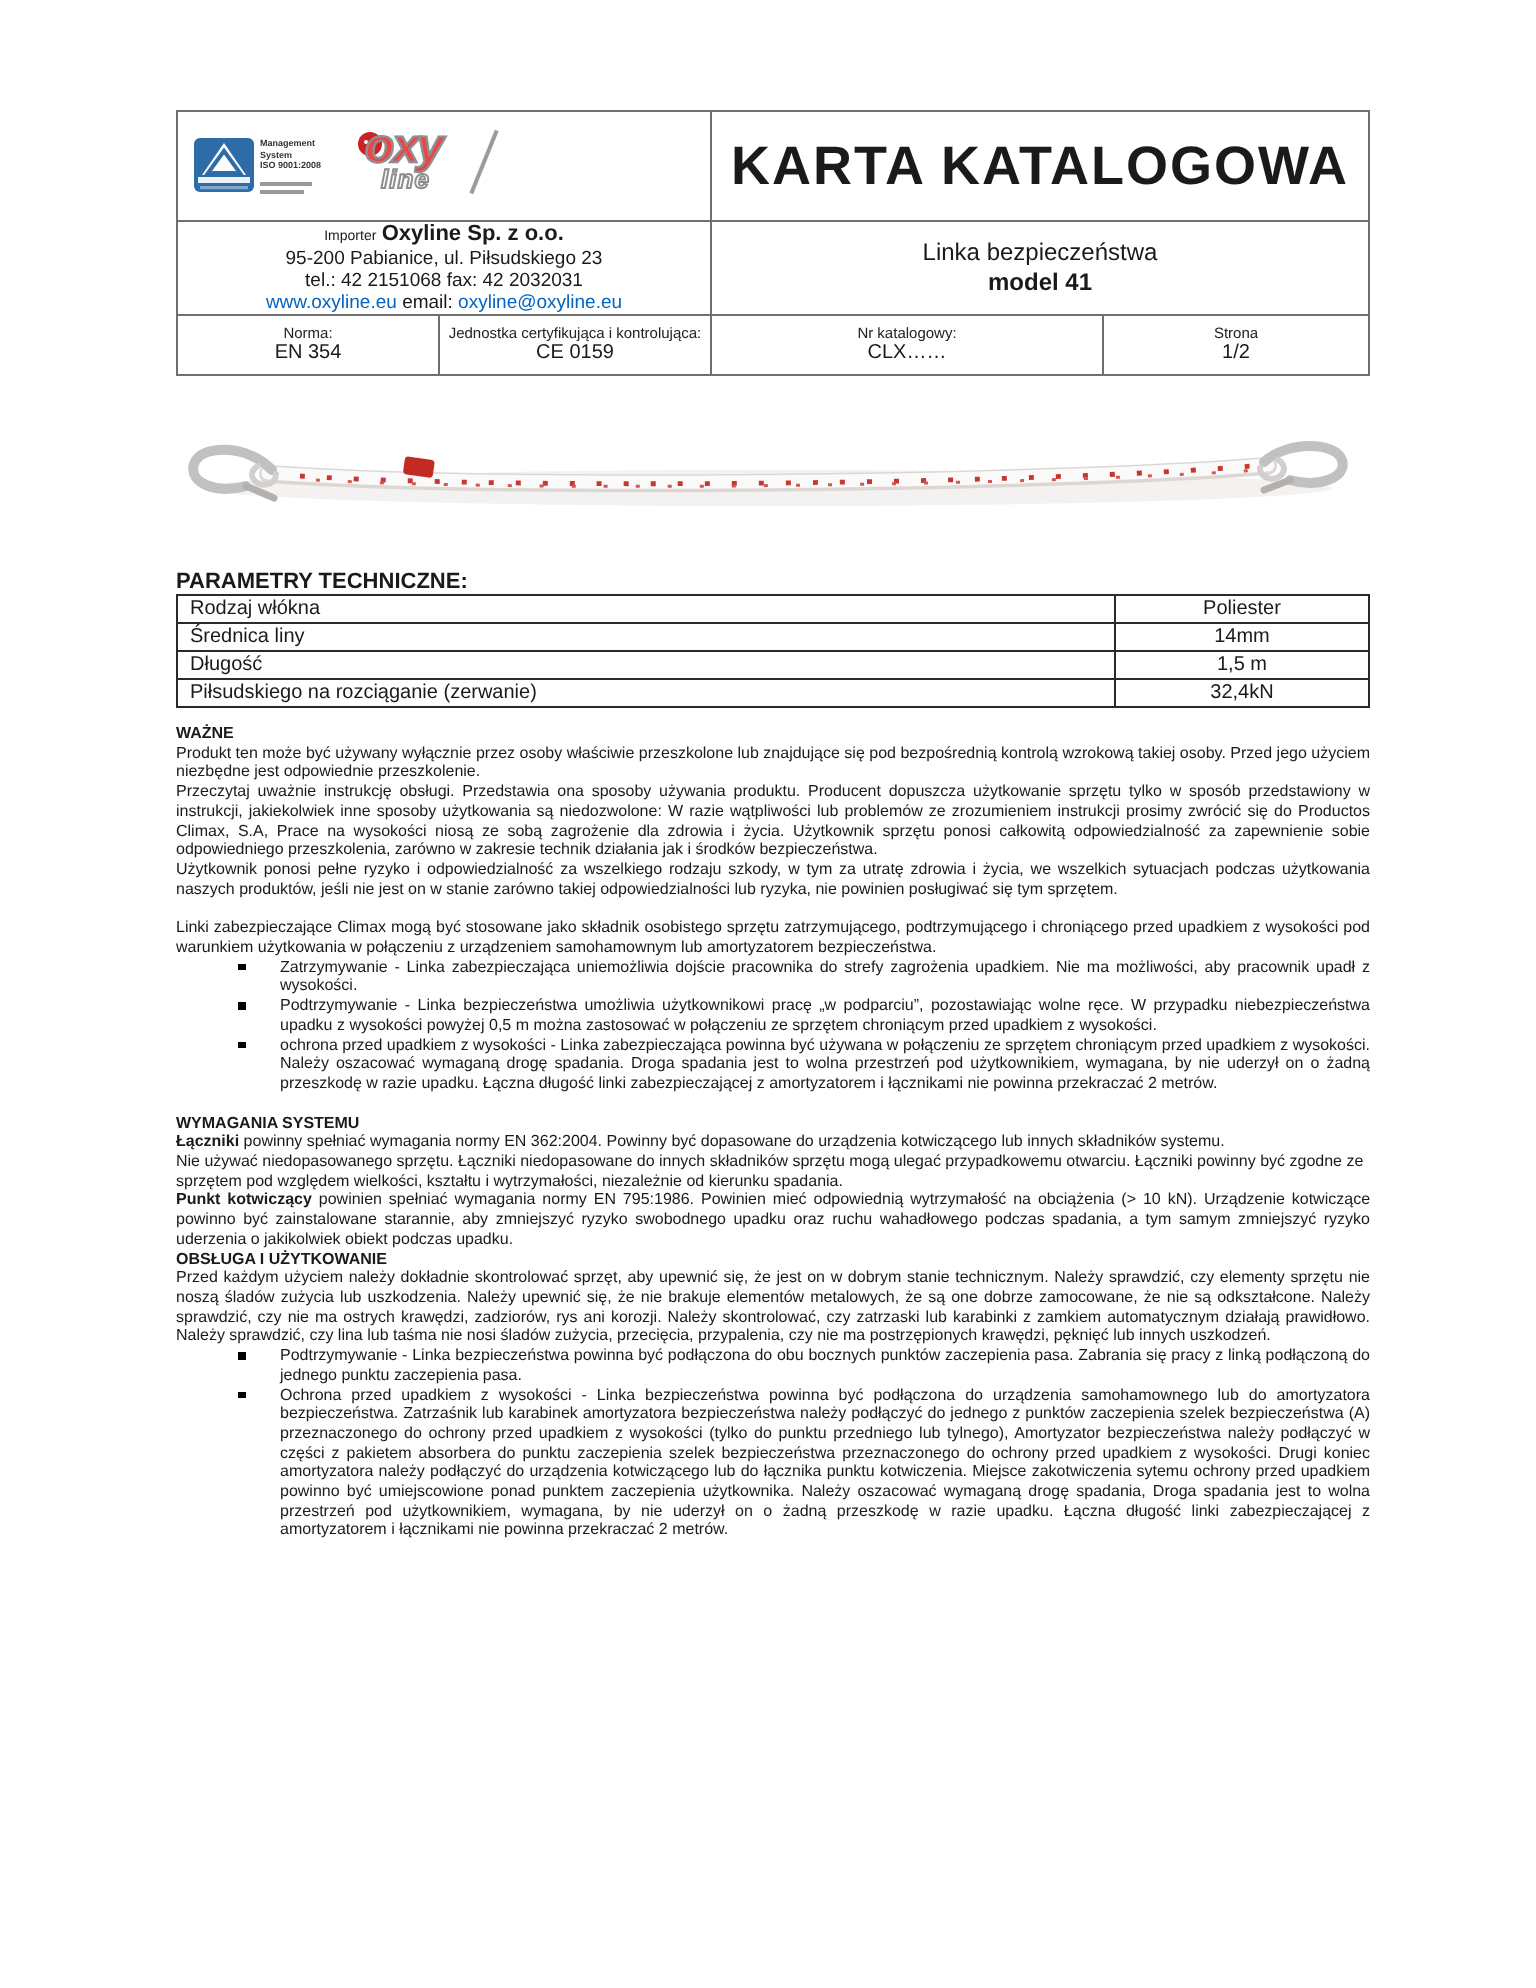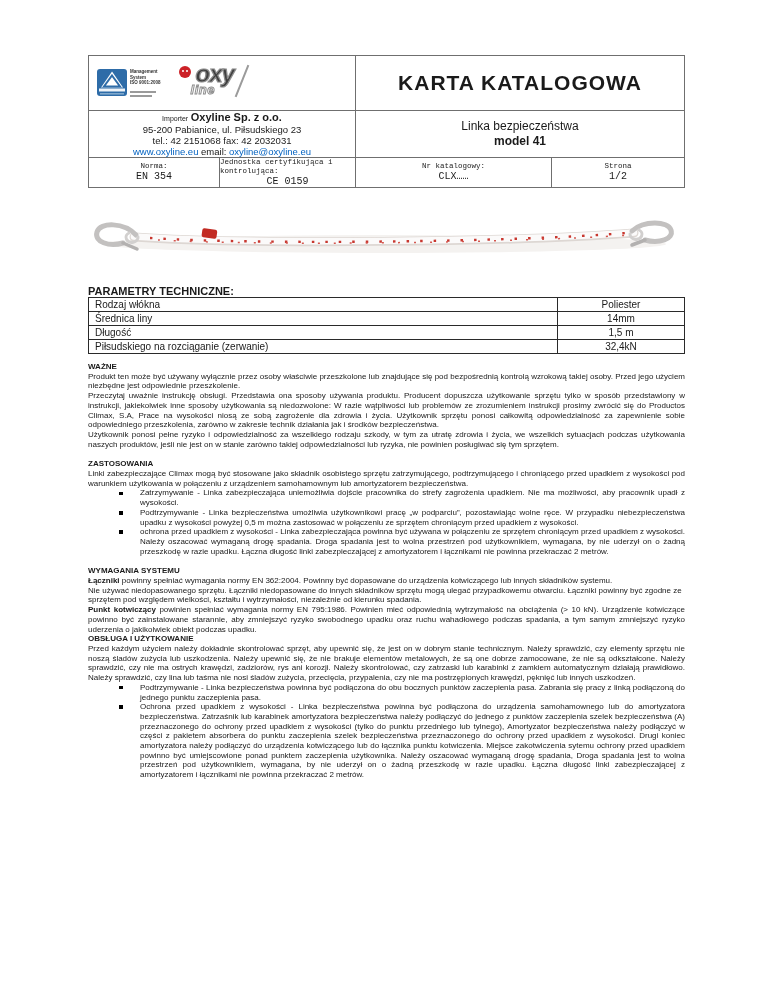--- a/index.html
+++ b/index.html
@@ -4,45 +4,45 @@
 <style>
   html,body{margin:0;padding:0;background:#fff;}
   body{width:768px;height:994px;overflow:hidden;font-family:"Liberation Sans",sans-serif;color:#1a1a1a;position:relative;}
   .content{position:absolute;left:88px;top:55px;width:597px;}
 
   
   .hdr{border:1px solid #6f6f6f;background:#fff;}
   .hdr-row1,.hdr-row2{display:grid;grid-template-columns:267px 1fr;}
   .hdr-row1{height:54px;border-bottom:1px solid #6f6f6f;}
   .hdr-row2{height:46px;border-bottom:1px solid #6f6f6f;}
-  .hdr-row3{display:grid;grid-template-columns:131px 136px 196px 1fr;height:29px;font-family:Liberation Mono, monospace;}
+  .hdr-row3{display:grid;grid-template-columns:131px 136px 196px 1fr;height:29px;}
   .hcell{border-right:1px solid #6f6f6f;display:flex;flex-direction:column;align-items:center;justify-content:center;overflow:hidden;}
   .hcell:last-child{border-right:none;}
   .cell-logos{flex-direction:row;justify-content:flex-start;padding-left:8px;gap:10px;}
-  .doc-title{font-size:21px;font-weight:bold;letter-spacing:1px;}
+  .doc-title{font-size:27px;font-weight:bold;letter-spacing:1px;}
   .imp-line{font-size:9.5px;line-height:11px;text-align:center;}
   .imp-small{font-size:7px;}
   .imp-co{font-size:11px;font-weight:bold;}
   .imp-link{color:#0563c1;cursor:pointer;}
   .prod-name{font-size:12px;line-height:15px;text-align:center;}
   .prod-model{font-size:12px;font-weight:bold;line-height:15px;text-align:right;}
   .f-label{font-size:7.5px;line-height:9px;color:#222;}
   .f-value{font-size:10px;line-height:12px;}
 
   
   .tuv{display:flex;gap:3px;align-items:flex-start;}
   .tuv-text{display:flex;flex-direction:column;gap:1px;padding-top:1px;}
   .tuv-t1{font-size:4.5px;line-height:4.5px;color:#333;font-weight:bold;}
   .tuv-bar{height:2px;background:#9a9a9a;margin-top:1.5px;}
   .tuv-bar.b1{width:26px;margin-top:4px;}
   .tuv-bar.b2{width:22px;}
 
   
   .oxy{position:relative;width:92px;height:42px;}
-  .oxy-word{position:absolute;left:12px;top:-2px;font-size:24px;font-style:italic;font-weight:800;color:#404040;-webkit-text-stroke:1.2px #8e8e8e;text-shadow:0 0 1px #999;letter-spacing:-1px;margin-left:13px;}
+  .oxy-word{position:absolute;left:12px;top:-2px;font-size:24px;font-style:italic;font-weight:800;color:#ef4444;-webkit-text-stroke:1.2px #8e8e8e;text-shadow:0 0 1px #999;letter-spacing:-1px;}
   .oxy-sub{position:absolute;left:20px;top:20px;font-size:13px;font-style:italic;font-weight:800;color:#fff;-webkit-text-stroke:1px #8e8e8e;letter-spacing:0.5px;}
   .oxy-slash{position:absolute;left:70px;top:2px;width:2px;height:34px;background:#9b9b9b;transform:rotate(22deg);}
   .oxy-dot{position:absolute;left:8px;top:4px;width:12px;height:12px;border-radius:50%;background:#cc2127;}
   .oxy-dot::before,.oxy-dot::after{content:"";position:absolute;top:3.5px;width:2px;height:2px;border-radius:50%;background:#fff;}
   .oxy-dot::before{left:3px;} .oxy-dot::after{left:7px;}
 
   
   .photo{margin-top:25px;height:46px;}
 
   
@@ -180,21 +180,20 @@
   </table>
 
   <div class="bodytext">
       <div class="section">
         <div class="sec-h">WAŻNE</div>
         <p class="bp">Produkt ten może być używany wyłącznie przez osoby właściwie przeszkolone lub znajdujące się pod bezpośrednią kontrolą wzrokową takiej osoby. Przed jego użyciem niezbędne jest odpowiednie przeszkolenie.</p>
         <p class="bp">Przeczytaj uważnie instrukcję obsługi. Przedstawia ona sposoby używania produktu. Producent dopuszcza użytkowanie sprzętu tylko w sposób przedstawiony w instrukcji, jakiekolwiek inne sposoby użytkowania są niedozwolone: W razie wątpliwości lub problemów ze zrozumieniem instrukcji prosimy zwrócić się do Productos Climax, S.A, Prace na wysokości niosą ze sobą zagrożenie dla zdrowia i życia. Użytkownik sprzętu ponosi całkowitą odpowiedzialność za zapewnienie sobie odpowiedniego przeszkolenia, zarówno w zakresie technik działania jak i środków bezpieczeństwa.</p>
         <p class="bp">Użytkownik ponosi pełne ryzyko i odpowiedzialność za wszelkiego rodzaju szkody, w tym za utratę zdrowia i życia, we wszelkich sytuacjach podczas użytkowania naszych produktów, jeśli nie jest on w stanie zarówno takiej odpowiedzialności lub ryzyka, nie powinien posługiwać się tym sprzętem.</p>
       </div>
       <div class="section">
-        <div class="sec-h">ZASTOSOWANIA</div>
         <p class="bp">Linki zabezpieczające Climax mogą być stosowane jako składnik osobistego sprzętu zatrzymującego, podtrzymującego i chroniącego przed upadkiem z wysokości pod warunkiem użytkowania w połączeniu z urządzeniem samohamownym lub amortyzatorem bezpieczeństwa.</p>
         <div class="bullet"><span class="bm"></span><span>Zatrzymywanie - Linka zabezpieczająca uniemożliwia dojście pracownika do strefy zagrożenia upadkiem. Nie ma możliwości, aby pracownik upadł z wysokości.</span></div>
         <div class="bullet"><span class="bm"></span><span>Podtrzymywanie - Linka bezpieczeństwa umożliwia użytkownikowi pracę „w podparciu”, pozostawiając wolne ręce. W przypadku niebezpieczeństwa upadku z wysokości powyżej 0,5 m można zastosować w połączeniu ze sprzętem chroniącym przed upadkiem z wysokości.</span></div>
         <div class="bullet"><span class="bm"></span><span>ochrona przed upadkiem z wysokości - Linka zabezpieczająca powinna być używana w połączeniu ze sprzętem chroniącym przed upadkiem z wysokości. Należy oszacować wymaganą drogę spadania. Droga spadania jest to wolna przestrzeń pod użytkownikiem, wymagana, by nie uderzył on o żadną przeszkodę w razie upadku. Łączna długość linki zabezpieczającej z amortyzatorem i łącznikami nie powinna przekraczać 2 metrów.</span></div>
       </div>
       <div class="section">
         <div class="sec-h">WYMAGANIA SYSTEMU</div>
         <p class="bp"><b>Łączniki</b> powinny spełniać wymagania normy EN 362:2004. Powinny być dopasowane do urządzenia kotwiczącego lub innych składników systemu.</p>
         <p class="bp">Nie używać niedopasowanego sprzętu. Łączniki niedopasowane do innych składników sprzętu mogą ulegać przypadkowemu otwarciu. Łączniki powinny być zgodne ze</p>
         <p class="bp">sprzętem pod względem wielkości, kształtu i wytrzymałości, niezależnie od kierunku spadania.</p>

